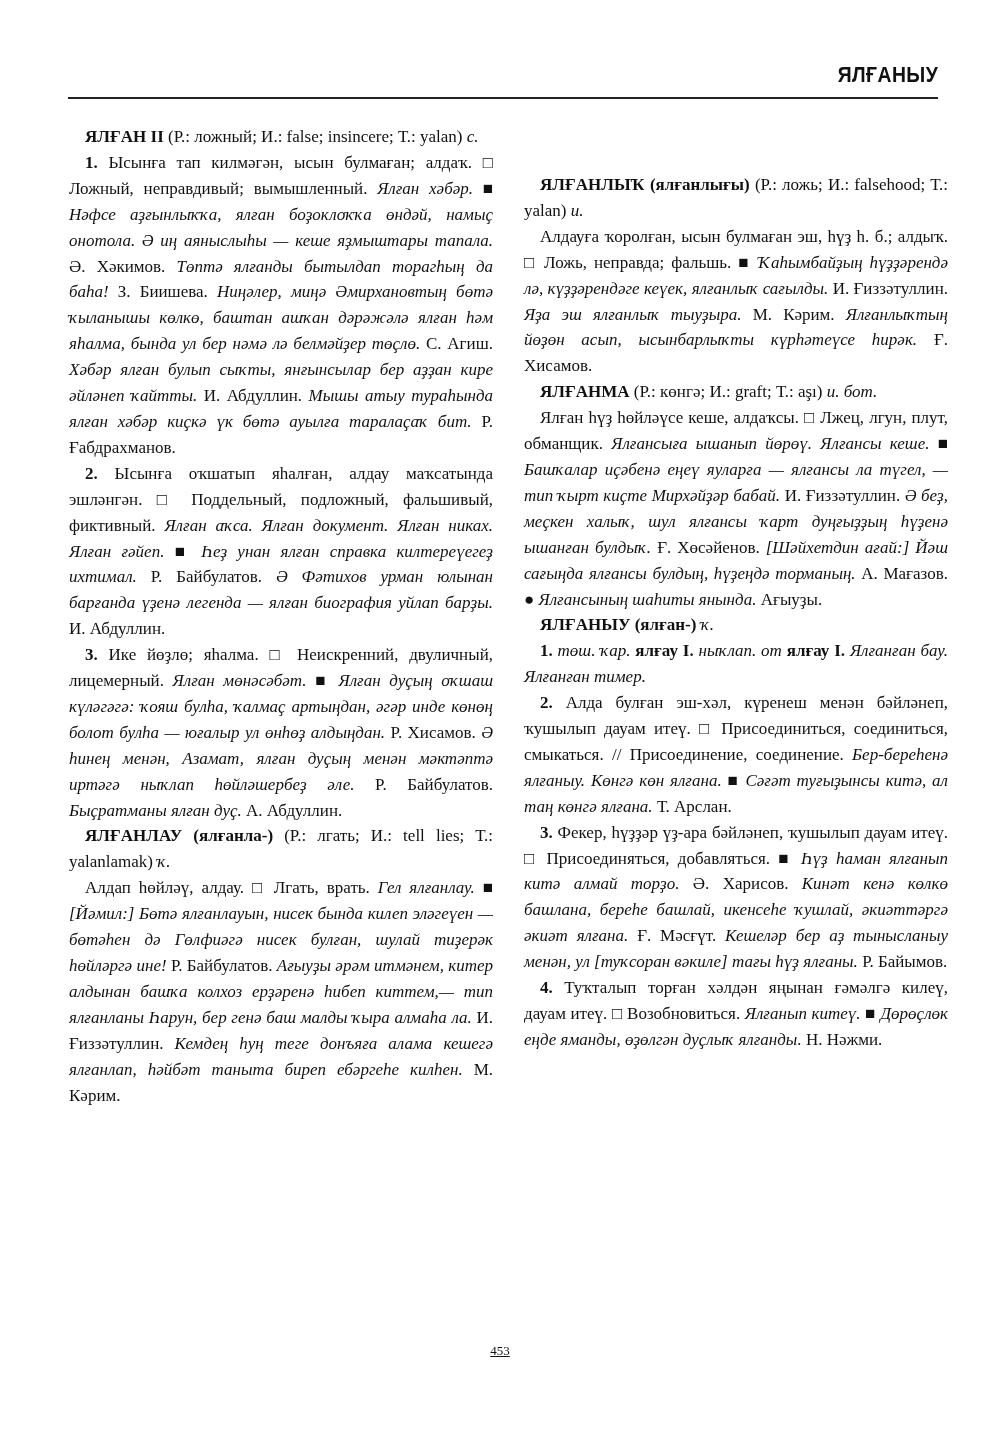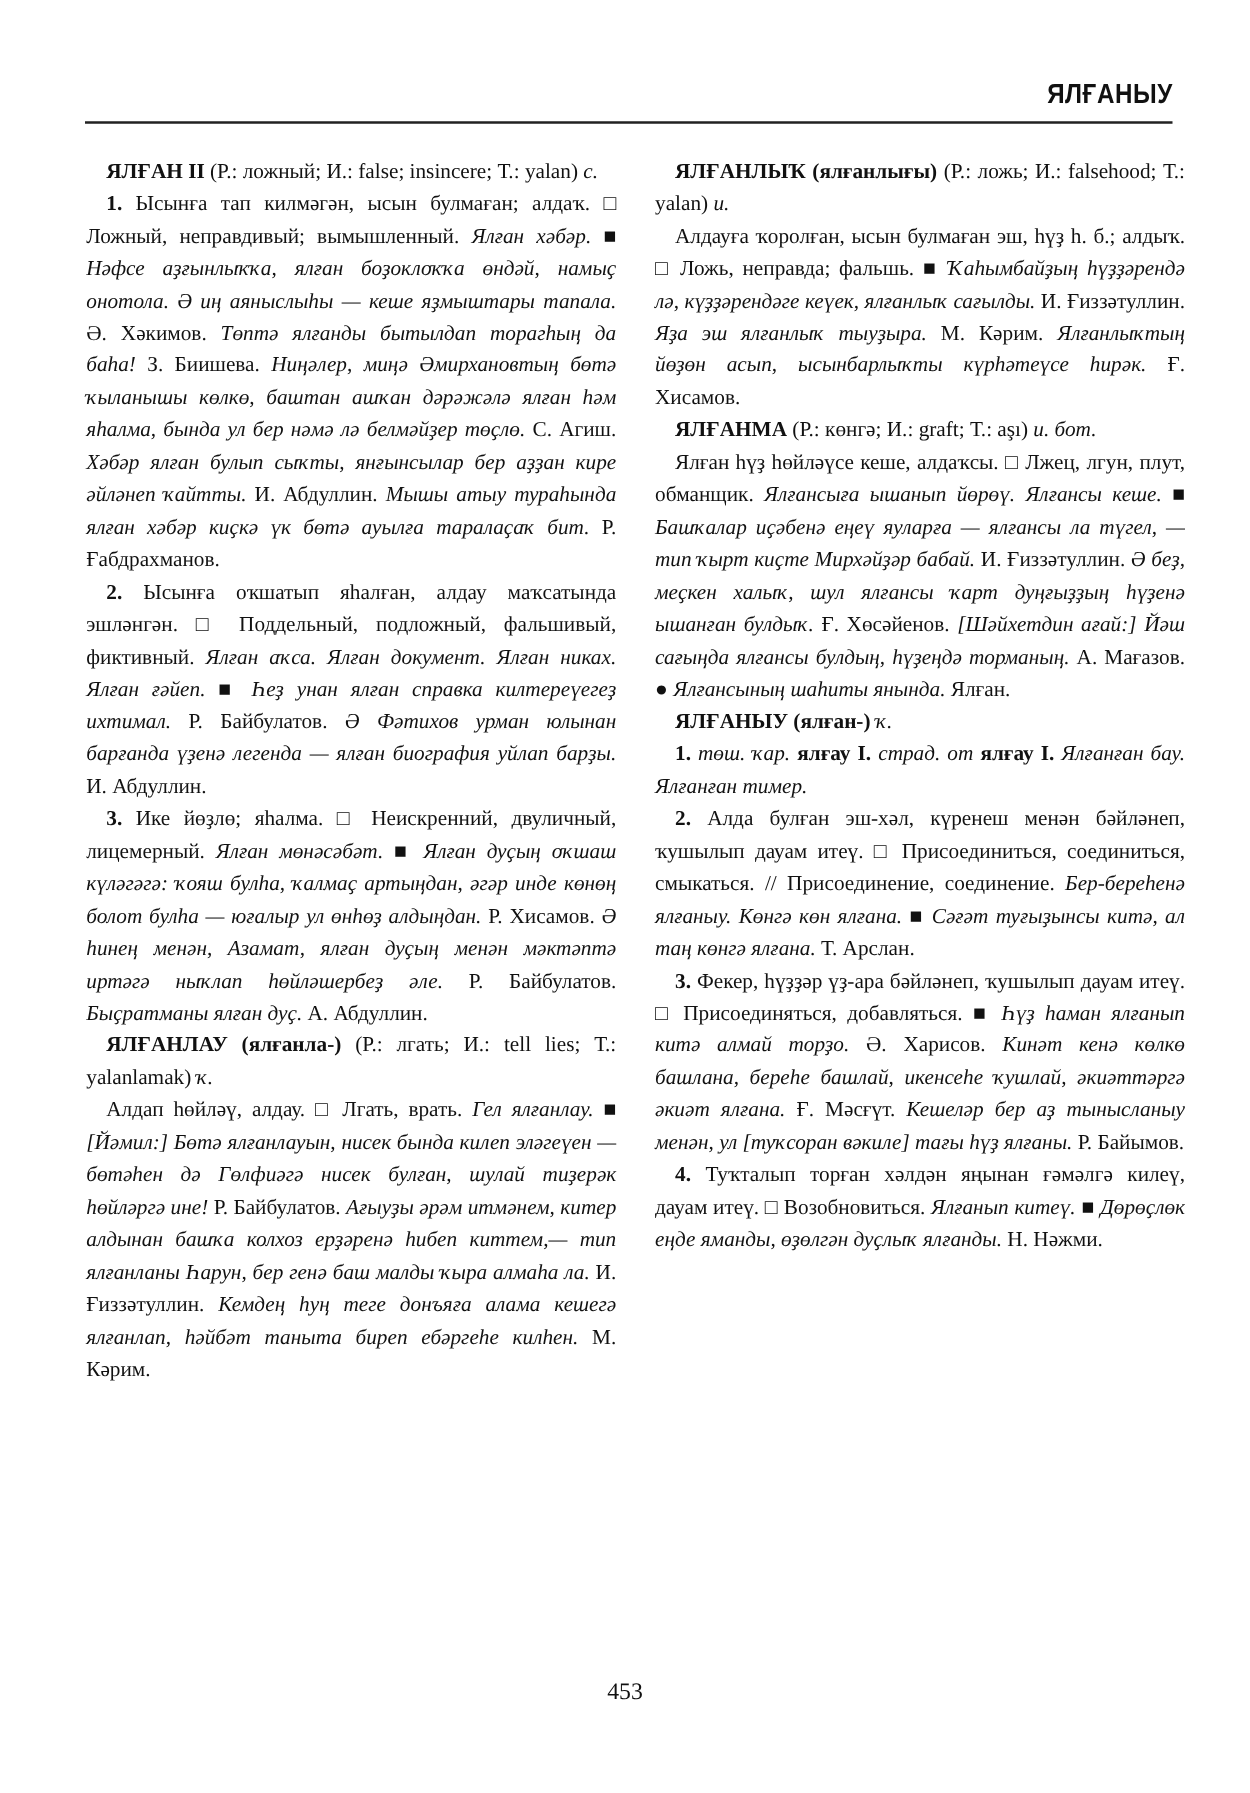--- a/index.html
+++ b/index.html
@@ -1,28 +1,28 @@
 <!DOCTYPE html>
 <html><head>
 <meta charset="utf-8">
 <style>
   html, body { margin:0; padding:0; background:#ffffff; }
   body { width:1000px; height:1434px; position:relative; overflow:hidden; color:#111; font-family:"Liberation Serif", "DejaVu Serif", serif; }
   .running-head { position:absolute; right:62px; top:62px; font-family:"Liberation Sans", sans-serif; font-weight:bold; font-size:22px; letter-spacing:0.5px; transform:scaleX(0.88); transform-origin:right; }
   .rule { position:absolute; left:68px; right:62px; top:97px; height:2px; background:#222; }
   .col { position:absolute; top:124px; width:424px; font-size:17px; line-height:25.9px; text-align:justify; hyphens:manual; }
   .col.left { left:69px; }
-  .col.right { left:524px; }
+  .col.right { left:524px;margin-top:48px; }
   .entry { margin:0; }
   .p { margin:0; text-indent:16px; }
   .hw { font-weight:bold; }
   .b { font-weight:bold; }
   .i { font-style:italic; }
   .sq { font-style:normal; }
-  .page-num { position:absolute; left:0; right:0; top:1343px; text-align:center; font-size:19px; }
+  .page-num { position:absolute; left:0; right:0; top:1343px; text-align:center; font-size:13px;text-decoration:underline; }
 </style>
 </head>
 <body>
 
 <div class="running-head">ЯЛҒАНЫУ</div>
 <div class="rule"></div>
 
 <div class="col left">
 
   <div class="entry">
@@ -142,35 +142,35 @@
       <span class="i">Ялғансыға ышанып йөрөү. Ялғансы кеше.</span>
       <span class="sq">■</span>
       <span class="i">Башҡалар иҫәбенә еңеү яуларға — ялғансы ла түгел, — тип ҡырт киҫте Мирхәйҙәр бабай.</span>
       <span>И. Ғиззәтуллин.</span>
       <span class="i">Ә беҙ, меҫкен халыҡ, шул ялғансы ҡарт дуңғыҙҙың һүҙенә ышанған булдыҡ.</span>
       <span>Ғ. Хөсәйенов.</span>
       <span class="i">[Шәйхетдин ағай:] Йәш сағыңда ялғансы булдың, һүҙеңдә торманың.</span>
       <span>А. Мағазов.</span>
       <span class="sq">●</span>
       <span class="i">Ялғансының шаһиты янында.</span>
-      <span>Ялған.</span>
+      <span>Ағыуҙы.</span>
     </p>
   </div>
 
   <div class="entry">
     <p class="p">
       <span class="hw">ЯЛҒАНЫУ</span>
       <span class="b">(ялған-)</span>
       <span class="i">ҡ.</span>
     </p>
     <p class="p">
       <span class="b">1.</span>
       <span class="i">төш. ҡар.</span>
       <span class="b">ялғау I.</span>
-      <span class="i">страд. от</span>
+      <span class="i">ныҡлап. от</span>
       <span class="b">ялғау I.</span>
       <span class="i">Ялғанған бау. Ялғанған тимер.</span>
     </p>
     <p class="p">
       <span class="b">2.</span>
       <span>Алда булған эш-хәл, күренеш менән бәйләнеп, ҡушылып дауам итеү.</span>
       <span class="sq">□</span>
       <span>Присоединиться, соединиться, смыкаться. // Присоединение, соединение.</span>
       <span class="i">Бер-береһенә ялғаныу. Көнгә көн ялғана.</span>
       <span class="sq">■</span>

